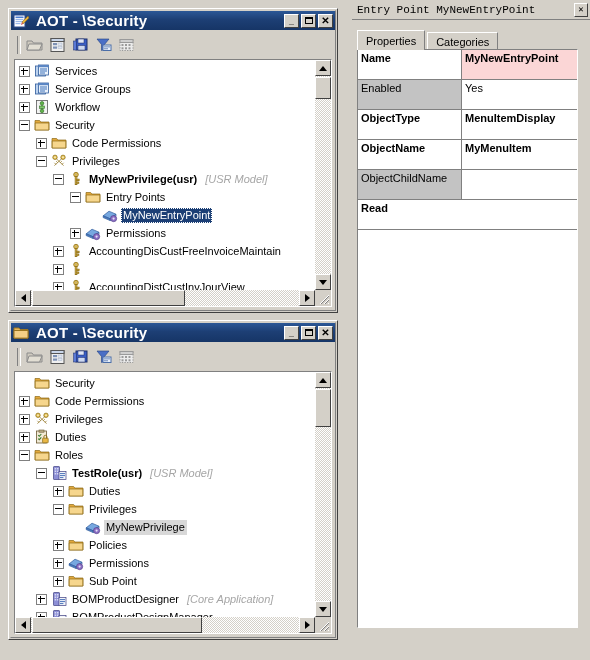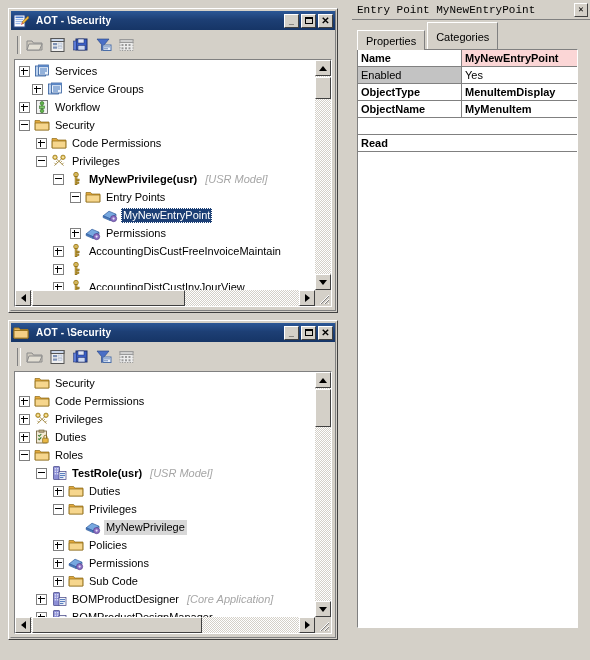--- a/index.html
+++ b/index.html
@@ -17,21 +17,21 @@
   .win{position:absolute;background:#d4d0c8;
        border-top:1px solid #fff;border-left:1px solid #fff;
        border-right:1px solid #404040;border-bottom:1px solid #404040;
        box-sizing:border-box;}
   .win-inner{position:absolute;inset:1px;border-top:1px solid #d4d0c8;
        border-left:1px solid #d4d0c8;border-right:1px solid #808080;
        border-bottom:1px solid #808080;box-sizing:border-box;}
   .titlebar{position:absolute;left:2px;right:2px;top:2px;height:19px;
        background:linear-gradient(to bottom,#2b5796 0%,#1d3f75 45%,#163566 100%);
        display:flex;align-items:center;padding:0 2px;box-sizing:border-box;}
-  .title-text{color:#fff;font-weight:bold;font-size:10px;margin-left:4px;
+  .title-text{color:#fff;font-weight:bold;font-size:15px;margin-left:4px;
        white-space:nowrap;overflow:hidden;letter-spacing:.2px;}
   .title-spacer{flex:1;}
   .tbtns{display:flex;gap:2px;}
   .tbtn{width:15px;height:14px;background:#d4d0c8;
         border-top:1px solid #fff;border-left:1px solid #fff;
         border-right:1px solid #404040;border-bottom:1px solid #404040;
         position:relative;box-sizing:border-box;cursor:default;}
   .tbtn span{position:absolute;left:0;right:0;top:0;bottom:0;
         display:flex;align-items:center;justify-content:center;
         font-size:9px;line-height:1;font-family:"Liberation Sans",sans-serif;color:#000;}
@@ -87,28 +87,28 @@
 
   
   .rpane{position:absolute;left:352px;top:0;width:238px;height:660px;background:#d4d0c8;box-sizing:border-box;}
   .rtitle{position:absolute;left:0;top:0;right:0;height:20px;background:#d4d0c8;
       border-bottom:1px solid #808080;display:flex;align-items:center;padding:0 2px 0 5px;box-sizing:border-box;font-family:Liberation Mono, monospace;}
   .rtitle-text{font-size:11px;color:#000;white-space:nowrap;overflow:hidden;}
   .rclose{width:14px;height:14px;background:#d4d0c8;border-top:1px solid #fff;border-left:1px solid #fff;
       border-right:1px solid #404040;border-bottom:1px solid #404040;display:flex;align-items:center;justify-content:center;
       font-size:9px;font-weight:bold;box-sizing:border-box;cursor:default;margin-left:auto;}
   .tabs{position:absolute;left:5px;top:30px;display:flex;align-items:flex-end;height:20px;}
-  .tab{height:28px;padding:0 8px;display:flex;align-items:center;font-size:11px;box-sizing:border-box;
+  .tab{height:18px;padding:0 8px;display:flex;align-items:center;font-size:11px;box-sizing:border-box;
       background:#d4d0c8;border-top:1px solid #fff;border-left:1px solid #fff;border-right:1px solid #808080;
       cursor:default;}
   .tab.active{height:20px;background:#d4d0c8;position:relative;z-index:2;}
   .tab.inactive{margin-left:2px;}
   .gridbox{position:absolute;left:5px;top:49px;right:12px;bottom:32px;background:#fff;box-sizing:border-box;
       border-top:1px solid #808080;border-left:1px solid #808080;border-right:1px solid #fff;border-bottom:1px solid #fff;}
-  .grow{display:flex;height:17px;box-sizing:border-box;border-bottom:1px solid #808080;}
+  .grow{display:flex;height:30px;box-sizing:border-box;border-bottom:1px solid #808080;}
   .gname{width:104px;flex:0 0 auto;box-sizing:border-box;border-right:1px solid #808080;
       padding:1px 3px;font-size:11px;line-height:14px;overflow:hidden;white-space:nowrap;background:#fff;}
   .gval{flex:1;box-sizing:border-box;padding:1px 3px;font-size:11px;line-height:14px;
       overflow:hidden;white-space:nowrap;background:#fff;}
   .grow.b .gname,.grow.b .gval{font-weight:bold;}
   .grow.dim .gname{background:#c3c3c3;}
   .gval.hl{background:#fbd6d6;}
 </style>
 </head>
 <body>
@@ -206,21 +206,21 @@
                 <rect x="4.5" y="2" width="10" height="2.2" fill="#5b86c4"></rect>
                 <g fill="#5b86c4">
                   <rect x="6" y="5.4" width="7" height="1.2"></rect>
                   <rect x="6" y="7.4" width="7" height="1.2"></rect>
                   <rect x="6" y="9.4" width="5" height="1.2"></rect>
                 </g>
               </svg>
             </span>
             <span class="lbl">Services</span>
           </div>
-          <div class="trow" style="padding-left:17px;">
+          <div class="trow" style="padding-left:4px;">
             <span class="tog plus"></span>
             <span class="ico">
               <svg width="16" height="16" viewBox="0 0 16 16">
                 <rect x="1.5" y="3" width="10" height="10" fill="#bcd2ef" stroke="#2f5b9c" stroke-width=".8"></rect>
                 <rect x="4.5" y="2" width="10" height="10" fill="#e9f1fb" stroke="#2f5b9c" stroke-width=".8"></rect>
                 <rect x="4.5" y="2" width="10" height="2.2" fill="#5b86c4"></rect>
                 <g fill="#5b86c4">
                   <rect x="6" y="5.4" width="7" height="1.2"></rect>
                   <rect x="6" y="7.4" width="7" height="1.2"></rect>
                   <rect x="6" y="9.4" width="5" height="1.2"></rect>
@@ -646,21 +646,21 @@
             <span class="lbl">Permissions</span>
           </div>
           <div class="trow" style="padding-left:38px;">
             <span class="tog plus"></span>
             <span class="ico">
               <svg width="16" height="16" viewBox="0 0 16 16">
                 <path d="M1 3.5 h4.6 l1.2 1.5 H15 v8 H1 Z" fill="#e3a93c" stroke="#8d6a17" stroke-width=".7"></path>
                 <path d="M1.2 6 h13.6 v7 H1.2 Z" fill="#f6d68d" stroke="#8d6a17" stroke-width=".7"></path>
               </svg>
             </span>
-            <span class="lbl">Sub Code</span>
+            <span class="lbl">Sub Point</span>
           </div>
           <div class="trow" style="padding-left:21px;">
             <span class="tog plus"></span>
             <span class="ico">
               <svg width="16" height="16" viewBox="0 0 16 16">
                 <rect x="2.5" y="1.5" width="6" height="13" rx=".6" fill="#8d8fd6" stroke="#3c3d80" stroke-width=".7"></rect>
                 <g fill="#d8d9f2">
                   <rect x="3.7" y="3" width="1.5" height="1.5"></rect>
                   <rect x="6" y="3" width="1.5" height="1.5"></rect>
                   <rect x="3.7" y="5.5" width="1.5" height="1.5"></rect>
@@ -788,20 +788,21 @@
         </div>
         <div class="grow b">
           <div class="gname">ObjectType</div>
           <div class="gval">MenuItemDisplay</div>
         </div>
         <div class="grow b">
           <div class="gname">ObjectName</div>
           <div class="gval">MyMenuItem</div>
         </div>
         <div class="grow dim">
+          <div class="gname">ObjectChildName</div>
           <div class="gval"></div>
         </div>
         <div class="grow b">
           <div class="gval">Read</div>
         </div>
       </div>
   </div>
 
 </div>
 

